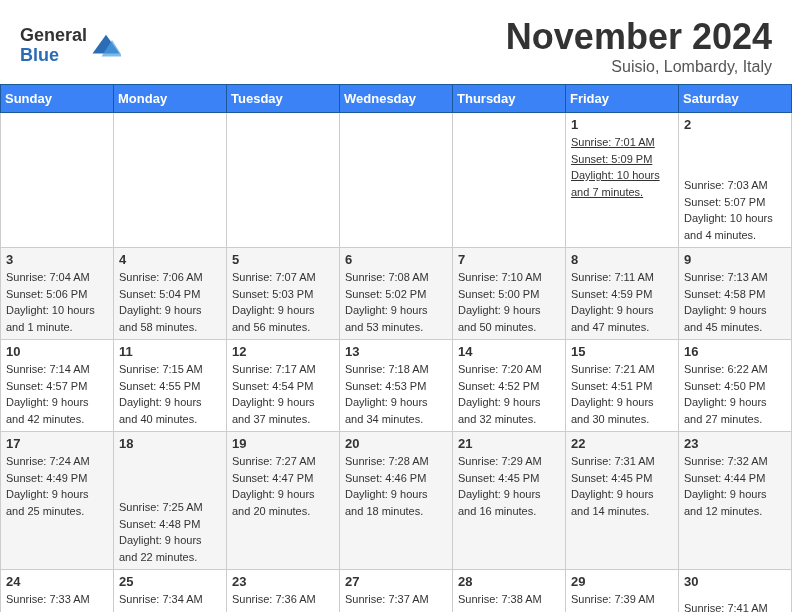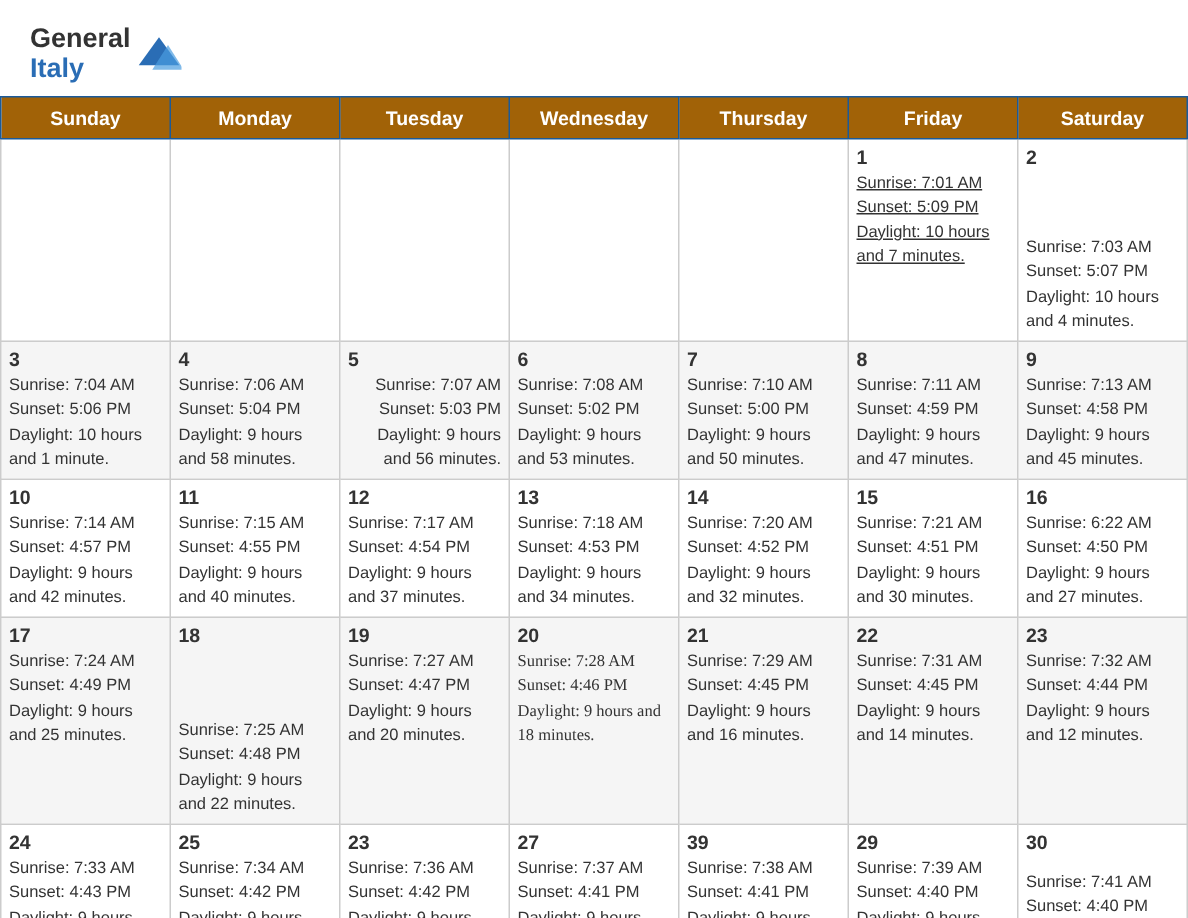--- a/index.html
+++ b/index.html
@@ -7,40 +7,44 @@
     .header { display: flex; align-items: center; justify-content: space-between; padding: 16px 20px 8px 20px; }
     .logo { display: flex; align-items: center; }
     .logo-text { display: flex; flex-direction: column; line-height: 1.1; }
     .logo-general { font-size: 18px; font-weight: bold; color: #333; }
     .logo-blue { font-size: 18px; font-weight: bold; color: #2a6db5; }
     .logo-icon { width: 30px; height: 30px; margin-left: 4px; }
     .title-area { text-align: right; }
     .month-title { font-size: 36px; font-weight: bold; color: #333; }
     .location { font-size: 16px; color: #555; }
     table { width: 100%; border-collapse: collapse; }
-    thead tr th { background: #a16207; color: #fff; font-size: 13px; font-weight: bold; padding: 6px 4px; text-align: center; border: 1px solid #1a5a9a; }
+    thead tr th { background: #3b82f6; color: #fff; font-size: 13px; font-weight: bold; padding: 6px 4px; text-align: left; border: 1px solid #1a5a9a; }
     tbody tr td { border: 1px solid #ccc; padding: 4px 5px; vertical-align: top; font-size: 11px; color: #333; min-width: 100px; height: 80px; background: #fff; }
     tbody tr:nth-child(even) td { background: #f5f5f5; }
     .day-num { font-weight: bold; font-size: 13px; margin-bottom: 2px; }
     .day-info { line-height: 1.5; }
     .empty { background: #fff !important; }
   </style>
 </head>
 <body>
 
 <div class="header">
   <div class="logo">
     <div class="logo-text">
       <span class="logo-general">General</span>
-      <span class="logo-blue">Italy</span>
+      <span class="logo-blue">Blue</span>
     </div>
     <svg class="logo-icon" viewBox="0 0 40 40">
       <polygon points="20,5 38,30 2,30" fill="#2a6db5"></polygon>
       <polygon points="28,12 42,34 14,34" fill="#4a9de0" opacity="0.7"></polygon>
     </svg>
+  </div>
+  <div class="title-area">
+    <div class="month-title">November 2024</div>
+    <div class="location">Suisio, Lombardy, Italy</div>
   </div>
 </div>
 
 <table>
   <thead>
     <tr id="col-headers">
         <th>Sunday</th>
         <th>Monday</th>
         <th>Tuesday</th>
         <th>Wednesday</th>
@@ -77,21 +81,21 @@
 Daylight: 10 hours and 1 minute.</div>
         </td>
         <td>
           <div class="day-num">4</div>
           <div class="day-info" style="white-space: pre-line;">Sunrise: 7:06 AM
 Sunset: 5:04 PM
 Daylight: 9 hours and 58 minutes.</div>
         </td>
         <td>
           <div class="day-num">5</div>
-          <div class="day-info" style="white-space: pre-line; text-align: right;">Sunrise: 7:07 AM
+          <div class="day-info" style="white-space: pre-line;">Sunrise: 7:07 AM
 Sunset: 5:03 PM
 Daylight: 9 hours and 56 minutes.</div>
         </td>
         <td>
           <div class="day-num">6</div>
           <div class="day-info" style="white-space: pre-line;">Sunrise: 7:08 AM
 Sunset: 5:02 PM
 Daylight: 9 hours and 53 minutes.</div>
         </td>
         <td>
@@ -171,21 +175,21 @@
 Daylight: 9 hours and 22 minutes.</div>
         </td>
         <td>
           <div class="day-num">19</div>
           <div class="day-info" style="white-space: pre-line;">Sunrise: 7:27 AM
 Sunset: 4:47 PM
 Daylight: 9 hours and 20 minutes.</div>
         </td>
         <td>
           <div class="day-num">20</div>
-          <div class="day-info" style="white-space: pre-line; font-family: Liberation Serif, serif;">Sunrise: 7:28 AM
+          <div class="day-info" style="white-space: pre-line;">Sunrise: 7:28 AM
 Sunset: 4:46 PM
 Daylight: 9 hours and 18 minutes.</div>
         </td>
         <td>
           <div class="day-num">21</div>
           <div class="day-info" style="white-space: pre-line;">Sunrise: 7:29 AM
 Sunset: 4:45 PM
 Daylight: 9 hours and 16 minutes.</div>
         </td>
         <td>
@@ -220,21 +224,21 @@
 Sunset: 4:42 PM
 Daylight: 9 hours and 6 minutes.</div>
         </td>
         <td>
           <div class="day-num">27</div>
           <div class="day-info" style="white-space: pre-line;">Sunrise: 7:37 AM
 Sunset: 4:41 PM
 Daylight: 9 hours and 4 minutes.</div>
         </td>
         <td>
-          <div class="day-num">39</div>
+          <div class="day-num">28</div>
           <div class="day-info" style="white-space: pre-line;">Sunrise: 7:38 AM
 Sunset: 4:41 PM
 Daylight: 9 hours and 2 minutes.</div>
         </td>
         <td>
           <div class="day-num">29</div>
           <div class="day-info" style="white-space: pre-line;">Sunrise: 7:39 AM
 Sunset: 4:40 PM
 Daylight: 9 hours and 0 minutes.</div>
         </td>

